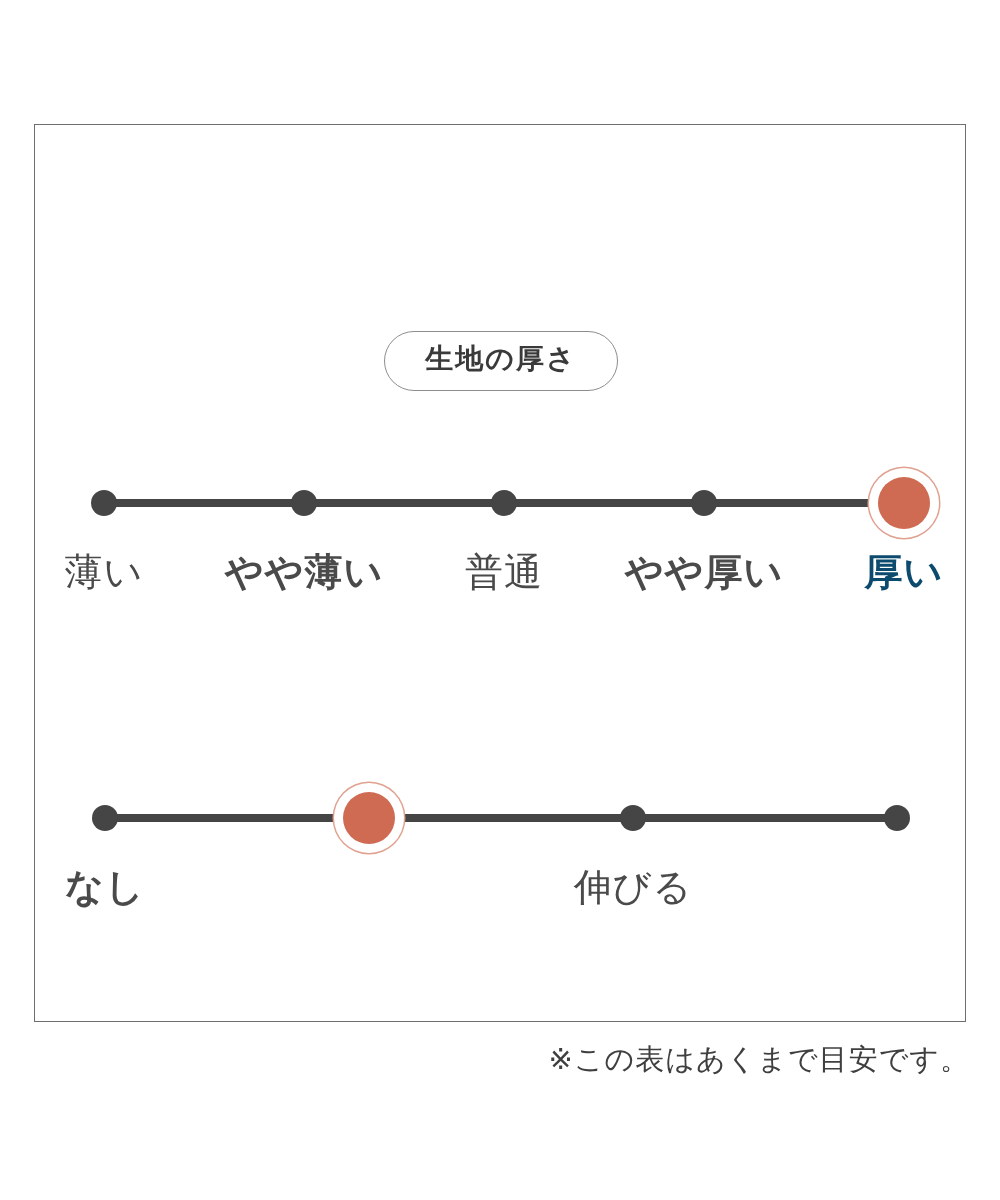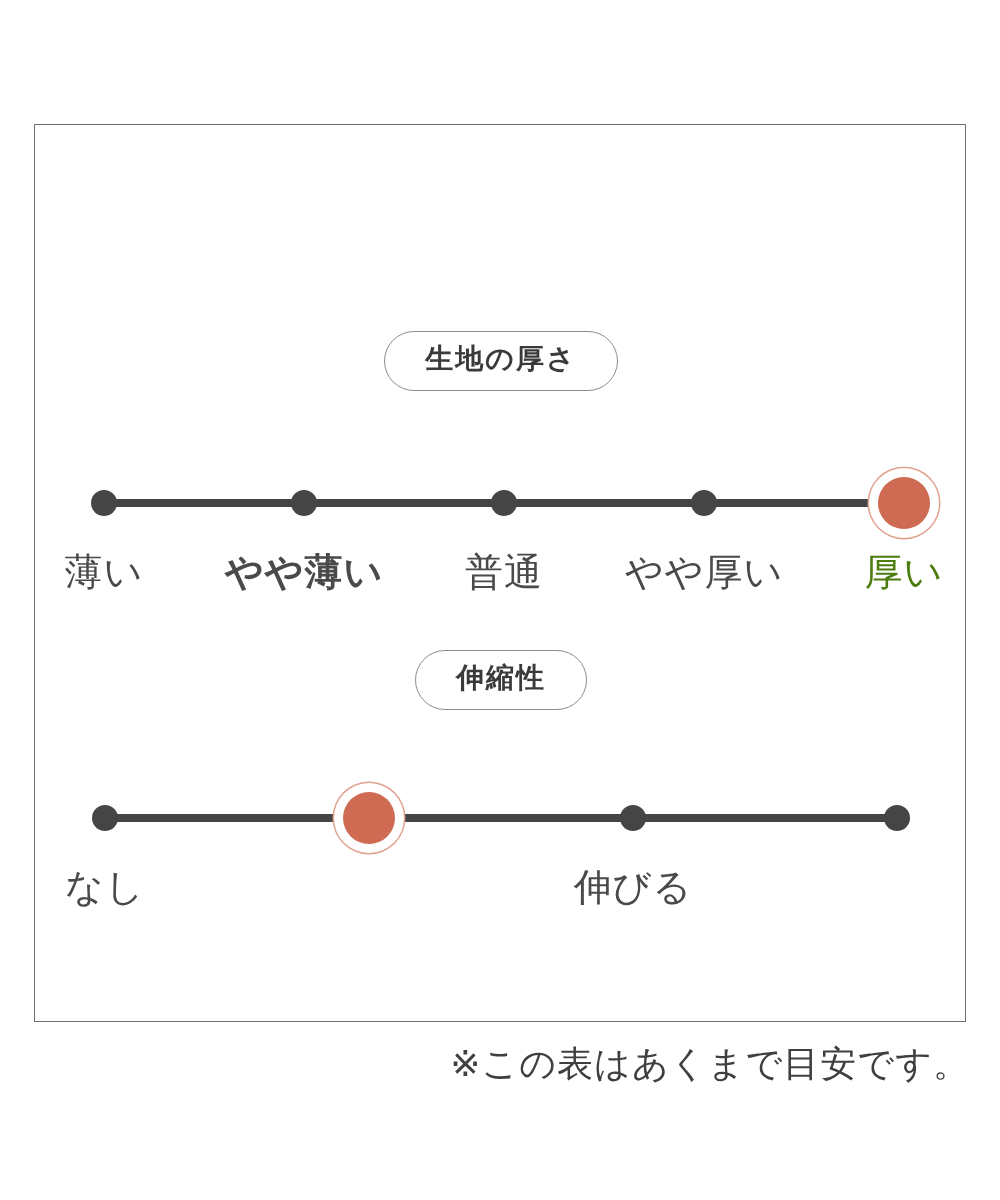--- a/index.html
+++ b/index.html
@@ -94,30 +94,30 @@
     position: absolute;
     top: 16px;
     transform: translateX(-50%);
     font-size: 38px;
     line-height: 1.1;
     color: #4a4a4a;
     white-space: nowrap;
     letter-spacing: 1px;
   }
   .lbl.sel {
-    font-weight: 400;
-    color: #4d7c0f;
+    font-weight: 700;
+    color: #0c4a6e;
   }
 
   
   .footnote {
     position: absolute;
     right: 30px;
     top: 1040px;
-    font-size: 36px;
+    font-size: 29px;
     color: #3f3f3f;
     letter-spacing: 1px;
     white-space: nowrap;
   }
 </style>
 </head>
 <body>
 
 <div class="card">
 
@@ -133,40 +133,37 @@
       <div class="node" style="left:269px;"></div>
       <div class="node" style="left:469px;"></div>
       <div class="node" style="left:669px;"></div>
       <div class="node sel" style="left:869px;"></div>
     </div>
 
     <div class="labels">
       <div class="lbl" style="left:69px;">薄い</div>
       <div class="lbl" style="left:269px;font-weight:bold;">やや薄い</div>
       <div class="lbl" style="left:469px;">普通</div>
-      <div class="lbl" style="left:669px;">やや厚い</div>
+      <div class="lbl" style="left:669px;font-weight:bold;">やや厚い</div>
       <div class="lbl sel" style="left:869px;">厚い</div>
     </div>
   </div>
 
-  <div class="pill-wrap" style="top:525px;">
-    <div class="pill">伸縮性</div>
-  </div>
 
   <div class="scale" style="top:660px;">
     <div class="track-area">
       <div class="track" style="left:70px; right:70px;"></div>
 
       <div class="node" style="left:70px;"></div>
       <div class="node sel" style="left:334px;"></div>
       <div class="node" style="left:598px;"></div>
       <div class="node" style="left:862px;"></div>
     </div>
 
     <div class="labels">
-      <div class="lbl" style="left:70px;">なし</div>
+      <div class="lbl" style="left:70px;font-weight:bold;">なし</div>
       <div class="lbl" style="left:598px;">伸びる</div>
     </div>
   </div>
 
 </div>
 
 <div class="footnote">※この表はあくまで目安です。</div>
 
 </body></html>

